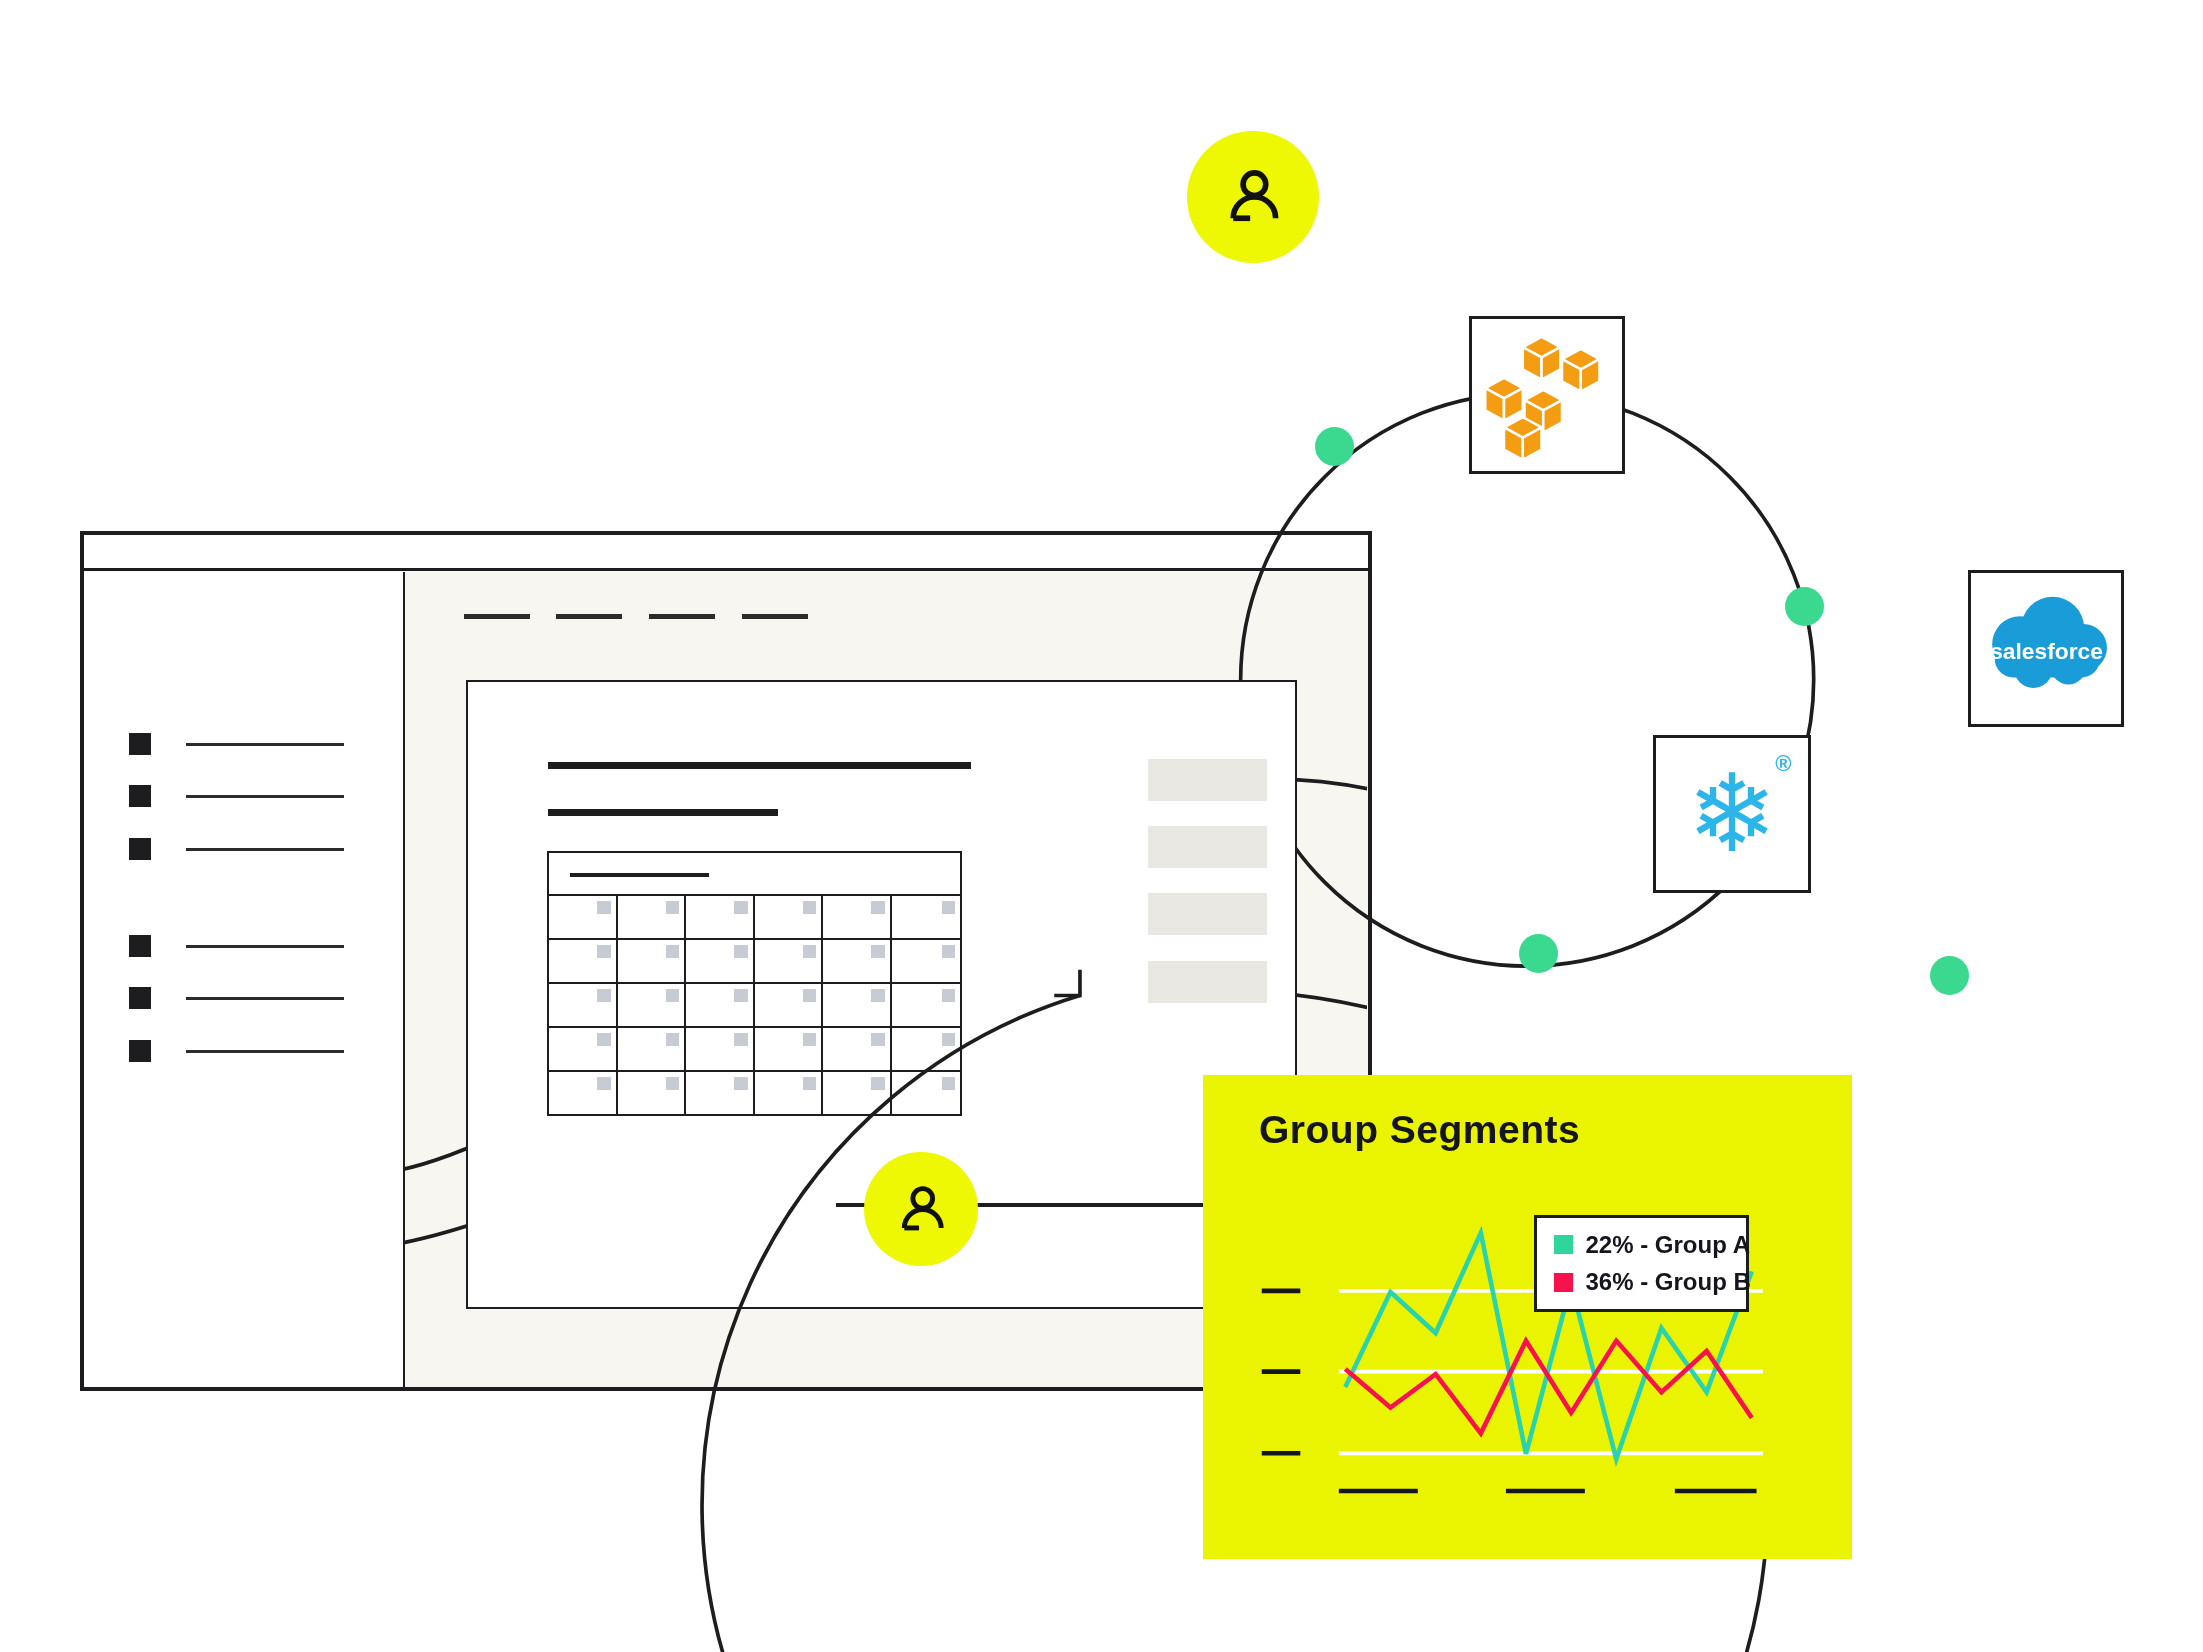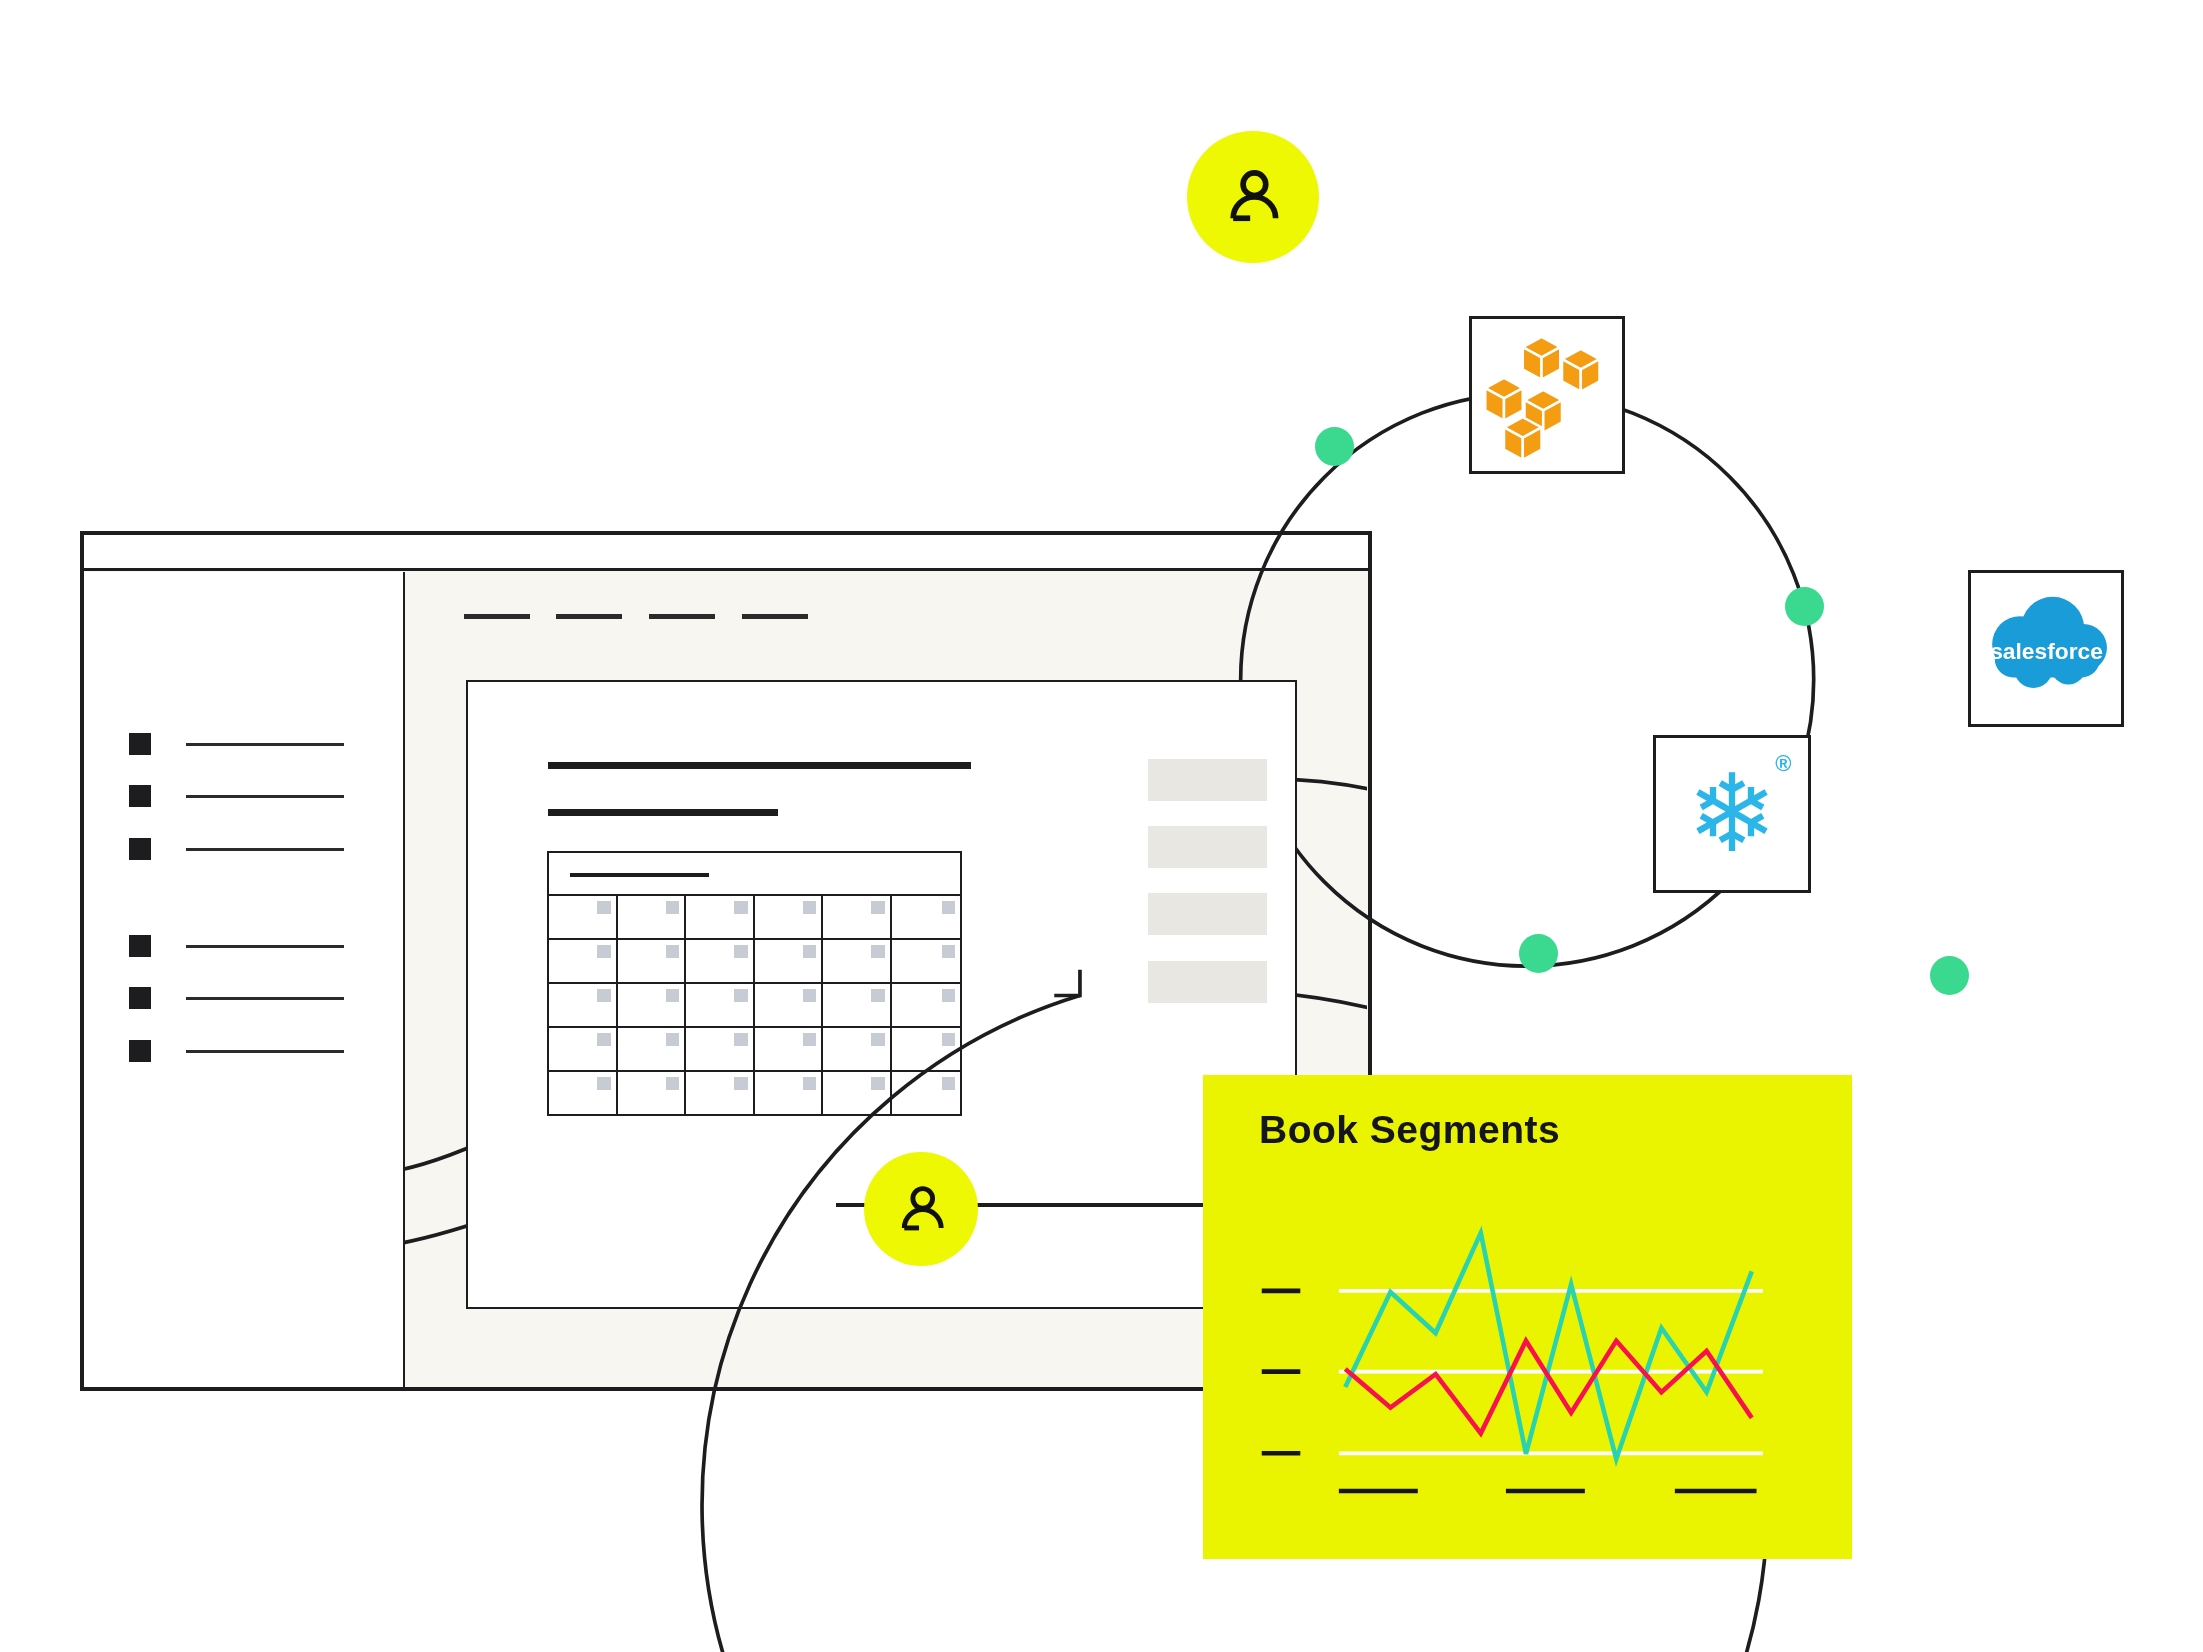--- a/index.html
+++ b/index.html
@@ -298,17 +298,27 @@
       <line x1="148" y1="412" x2="610" y2="412" stroke="#ffffff" stroke-width="4"></line>
 
       <line x1="148" y1="453" x2="234" y2="453" stroke="#15151F" stroke-width="5"></line>
       <line x1="330" y1="453" x2="416" y2="453" stroke="#15151F" stroke-width="5"></line>
       <line x1="514" y1="453" x2="603" y2="453" stroke="#15151F" stroke-width="5"></line>
       <g id="series-lines">
           <polyline points="155.0,339.8 204.2,236.2 253.4,281.0 302.6,171.8 351.8,412.6 401.0,227.8 450.2,418.2 499.4,275.4 548.6,345.4 597.8,213.8" fill="none" stroke="#28D3AE" stroke-width="5"></polyline>
           <polyline points="155.0,320.2 204.2,362.2 253.4,325.8 302.6,390.2 351.8,289.4 401.0,367.8 450.2,289.4 499.4,345.4 548.6,300.6 597.8,373.4" fill="none" stroke="#F7114D" stroke-width="5"></polyline>
         </g>
     </svg>
-    <div id="panel-title">Book Segments</div>
+    <div id="panel-title">Group Segments</div>
+    <div id="legend">
+        <div class="leg-row">
+          <span class="leg-sw" style="background: rgb(46, 214, 155);"></span>
+          <span class="leg-lb">22% - Group A</span>
+        </div>
+        <div class="leg-row">
+          <span class="leg-sw" style="background: rgb(247, 17, 77);"></span>
+          <span class="leg-lb">36% - Group B</span>
+        </div>
+      </div>
   </div>
 
 </div>
 
 
 </body></html>

